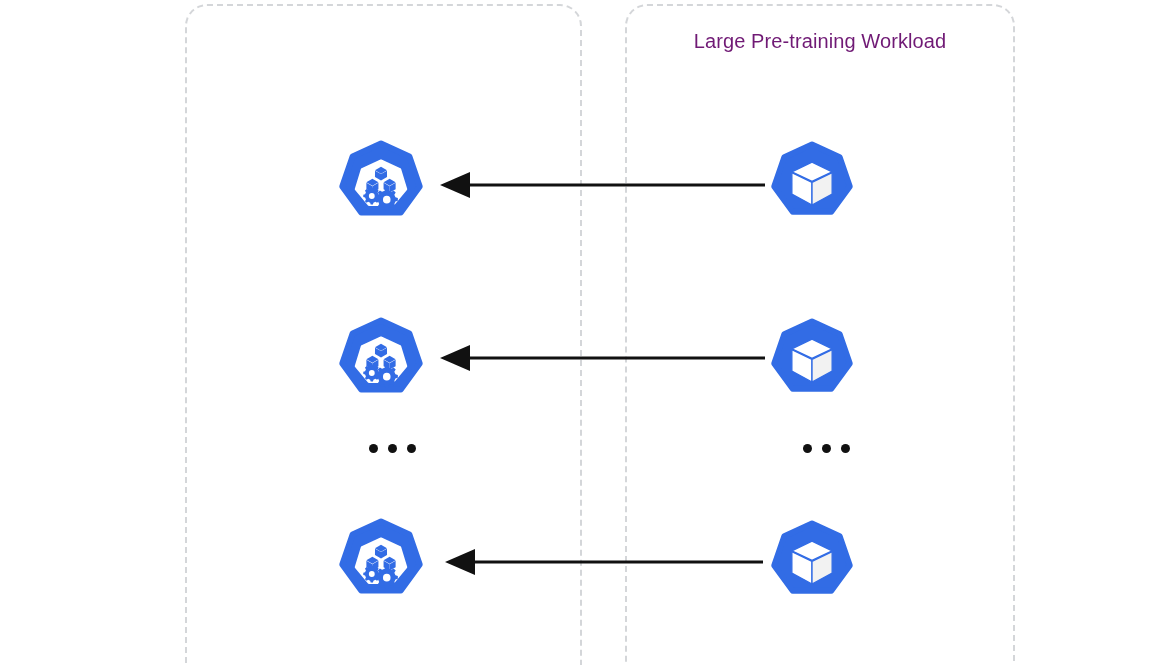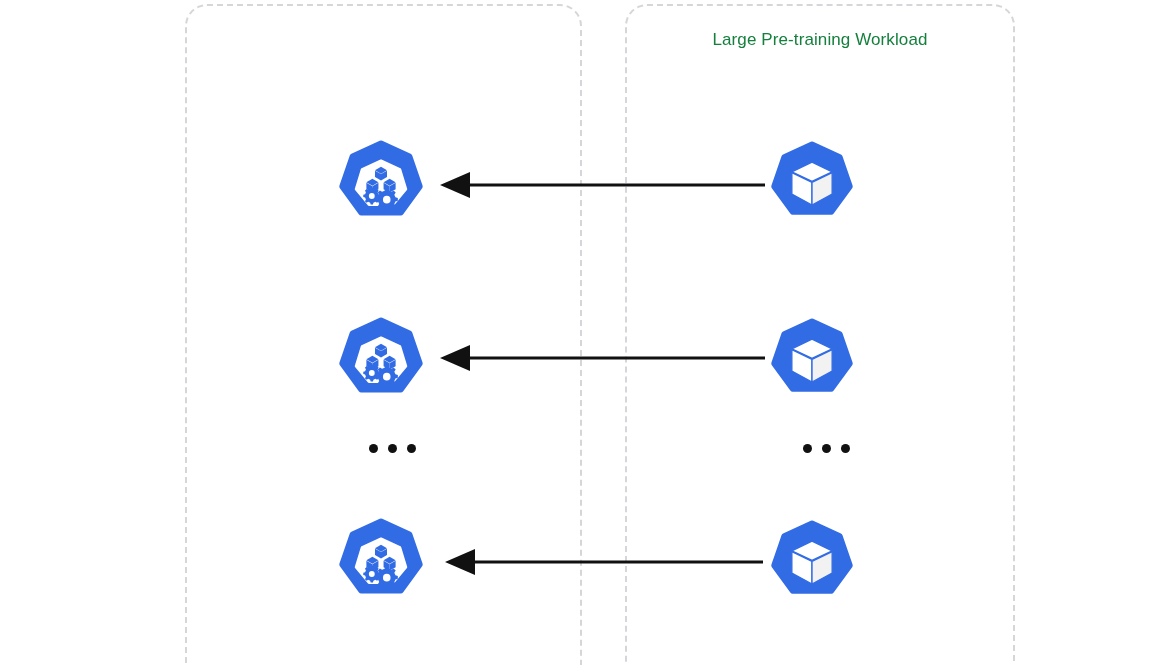--- a/index.html
+++ b/index.html
@@ -36,22 +36,22 @@
     top: 4px;
     width: 390px;
     height: 720px;
   }
   .group-title {
     position: absolute;
     top: 24px;
     left: 0;
     width: 100%;
     text-align: center;
-    font-size: 17px;
-    color: #15803d;
+    font-size: 20px;
+    color: #701a75;
     font-family: "Liberation Sans", sans-serif;
     letter-spacing: 0.1px;
   }
   
   .node-icon {
     position: absolute;
     width: 86px;
     height: 86px;
   }
   .node-icon svg {

